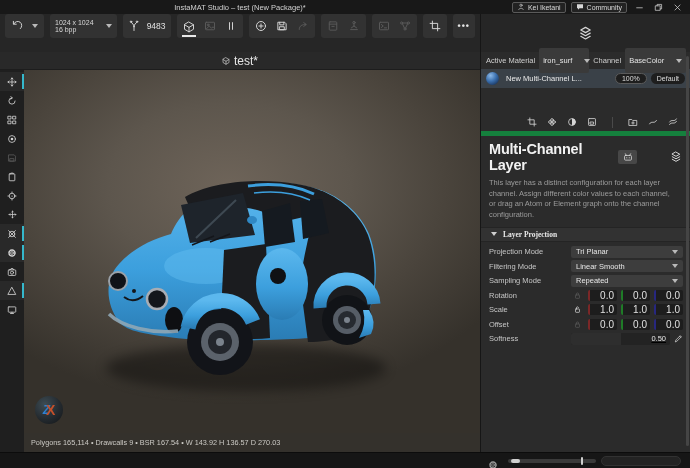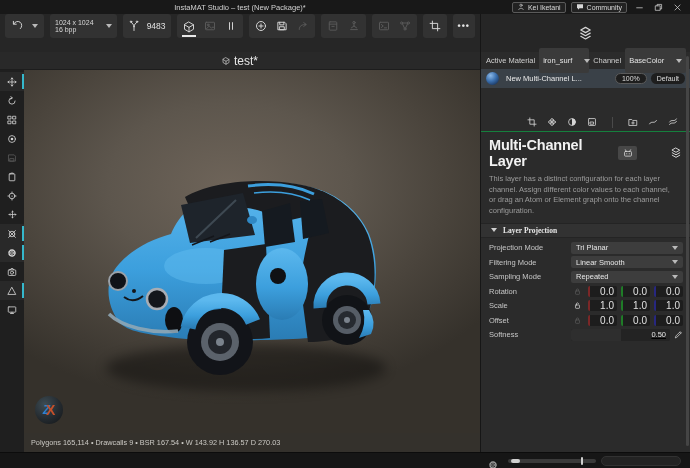--- a/index.html
+++ b/index.html
@@ -61,21 +61,21 @@
   .mat-drop{height:25px;background:#3a3a3a;border-radius:2px;display:flex;align-items:center;justify-content:space-between;padding:0 4px;gap:12px;}
   .mat-drop span{font-size:7.5px;color:#e4e4e4;white-space:nowrap;}
   .layer-row{display:flex;align-items:center;height:19px;background:#3a4148;padding:0 5px;}
   .sphere{width:13px;height:13px;border-radius:50%;background:radial-gradient(circle at 35% 28%,#8ab8e8,#3a6fae 45%,#1c3a66 80%,#122038);}
   .layer-name{flex:1;font-size:7.5px;color:#eaeaea;margin-left:7px;white-space:nowrap;overflow:hidden;}
   .pill{height:11px;border-radius:6px;background:#1e1e1e;display:flex;align-items:center;padding:0 6px;font-size:7px;color:#dcdcdc;margin-left:4px;}
   .pill.bordered{border:1px solid #5a5a5a;}
   .layer-empty{height:25px;}
   .picon-row{height:18px;display:flex;align-items:center;gap:10px;padding-left:46px;}
   .pi-div{width:1px;height:11px;background:#4a4a4a;margin:0 5px;}
-  .phead{display:flex;align-items:center;padding:5px 8px 2px 8px;border-top:1px solid #15803d;gap:27px;}
+  .phead{display:flex;align-items:center;padding:5px 8px 2px 8px;border-top:5px solid #15803d;gap:27px;}
   .phead h1{flex:1;margin:0;font-size:14.5px;font-weight:bold;color:#f2f2f2;letter-spacing:-0.2px;}
   .robot-btn{width:19px;height:14px;background:#474747;border-radius:2px;display:flex;align-items:center;justify-content:center;margin-right:6px;}
   .pdesc{padding:3px 12px 6px 8px;font-size:7.5px;line-height:1.42;color:#9b9b9b;}
   .sect{height:15px;background:#323232;border-top:1px solid #242424;border-bottom:1px solid #242424;display:flex;align-items:center;padding-left:10px;gap:6px;}
   .sect .sect-label{font-size:7.5px;font-weight:bold;color:#e9e9e9;font-family:Liberation Serif, serif;}
   .chev-open{width:0;height:0;border-left:3px solid transparent;border-right:3px solid transparent;border-top:4px solid #cfcfcf;}
 
   .props{padding:3px 0 0 0;}
   .prow{display:flex;align-items:center;height:14.5px;padding:0 7px 0 8px;}
   .plabel{width:82px;font-size:7.5px;color:#c6c6c6;flex:none;}

